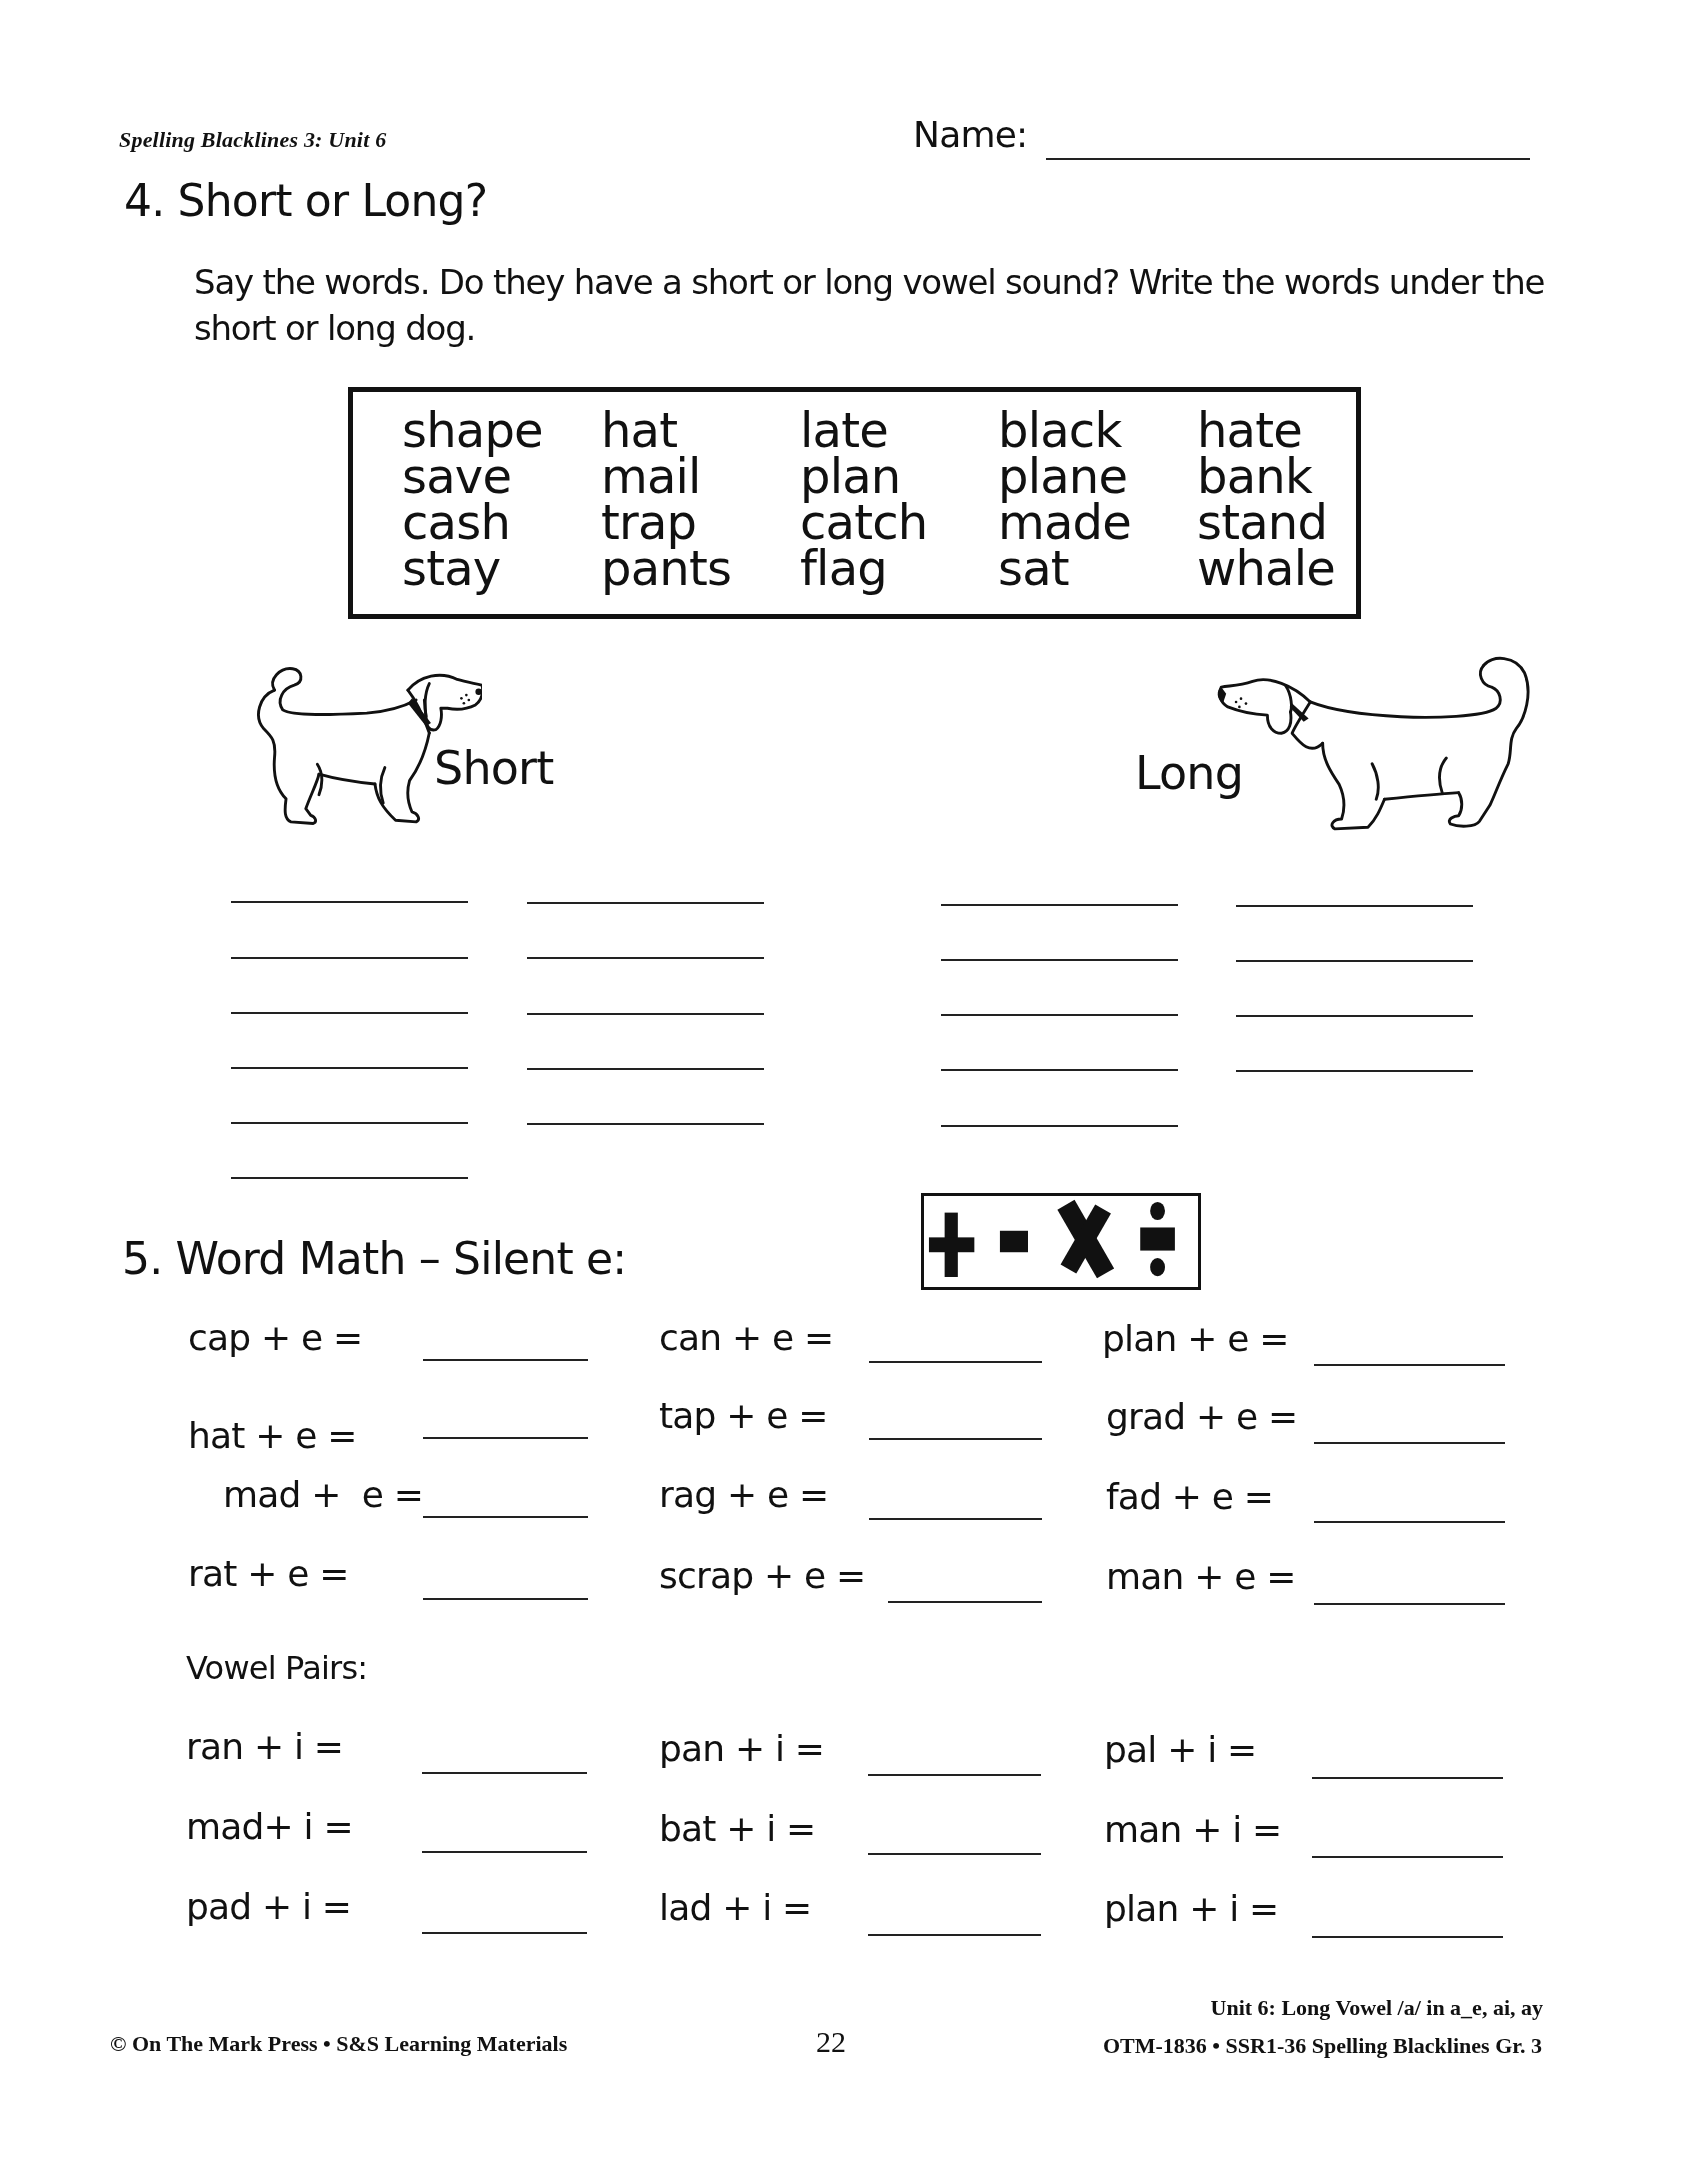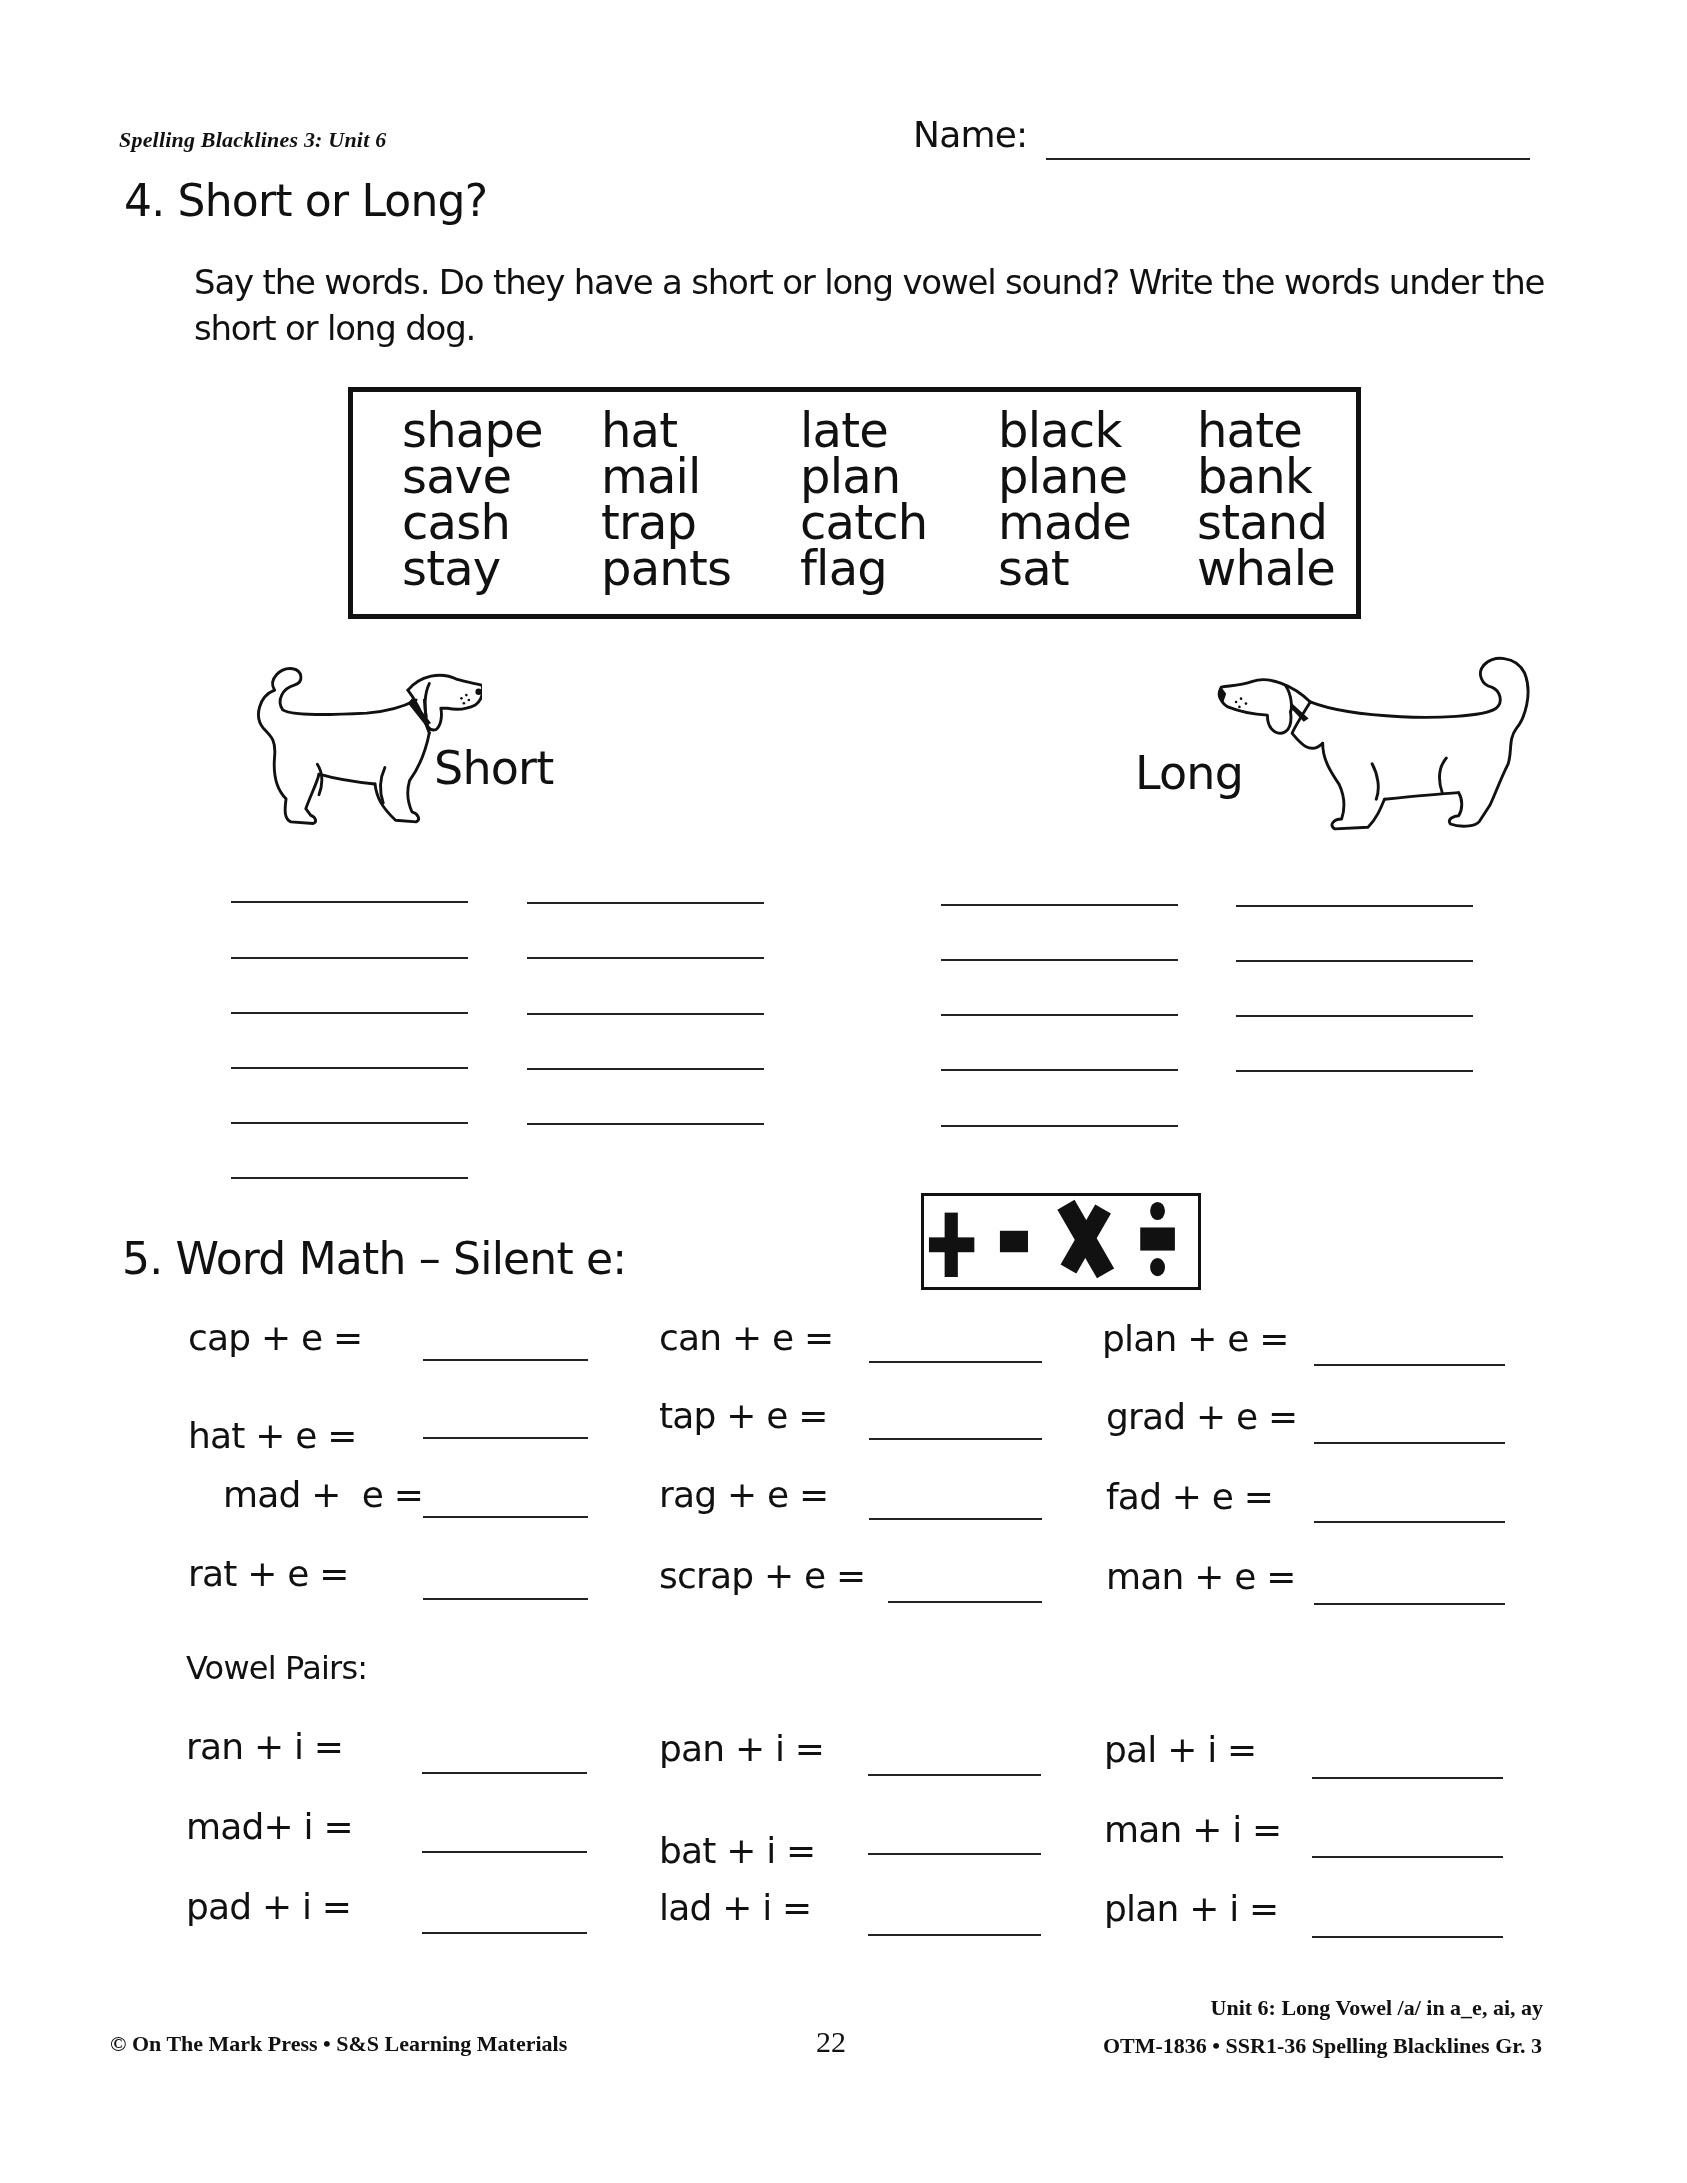--- a/index.html
+++ b/index.html
@@ -182,21 +182,21 @@
 
 <div class="abs eq" style="left:186px; top:1726px;">ran + i =</div>
 <div class="abs blank" style="left:422px; top:1772px; width:165px;"></div>
 <div class="abs eq" style="left:659px; top:1728px;">pan + i =</div>
 <div class="abs blank" style="left:868px; top:1774px; width:173px;"></div>
 <div class="abs eq" style="left:1104px; top:1729px;">pal + i =</div>
 <div class="abs blank" style="left:1312px; top:1777px; width:191px;"></div>
 
 <div class="abs eq" style="left:186px; top:1806px;">mad+ i =</div>
 <div class="abs blank" style="left:422px; top:1851px; width:165px;"></div>
-<div class="abs eq" style="left:659px; top:1808px;margin-top:22px;">bat + i =</div>
+<div class="abs eq" style="left:659px; top:1808px;">bat + i =</div>
 <div class="abs blank" style="left:868px; top:1853px; width:173px;"></div>
 <div class="abs eq" style="left:1104px; top:1809px;">man + i =</div>
 <div class="abs blank" style="left:1312px; top:1856px; width:191px;"></div>
 
 <div class="abs eq" style="left:186px; top:1886px;">pad + i =</div>
 <div class="abs blank" style="left:422px; top:1932px; width:165px;"></div>
 <div class="abs eq" style="left:659px; top:1887px;text-align:center;">lad + i =</div>
 <div class="abs blank" style="left:868px; top:1934px; width:173px;"></div>
 <div class="abs eq" style="left:1104px; top:1888px;">plan + i =</div>
 <div class="abs blank" style="left:1312px; top:1936px; width:191px;"></div>

